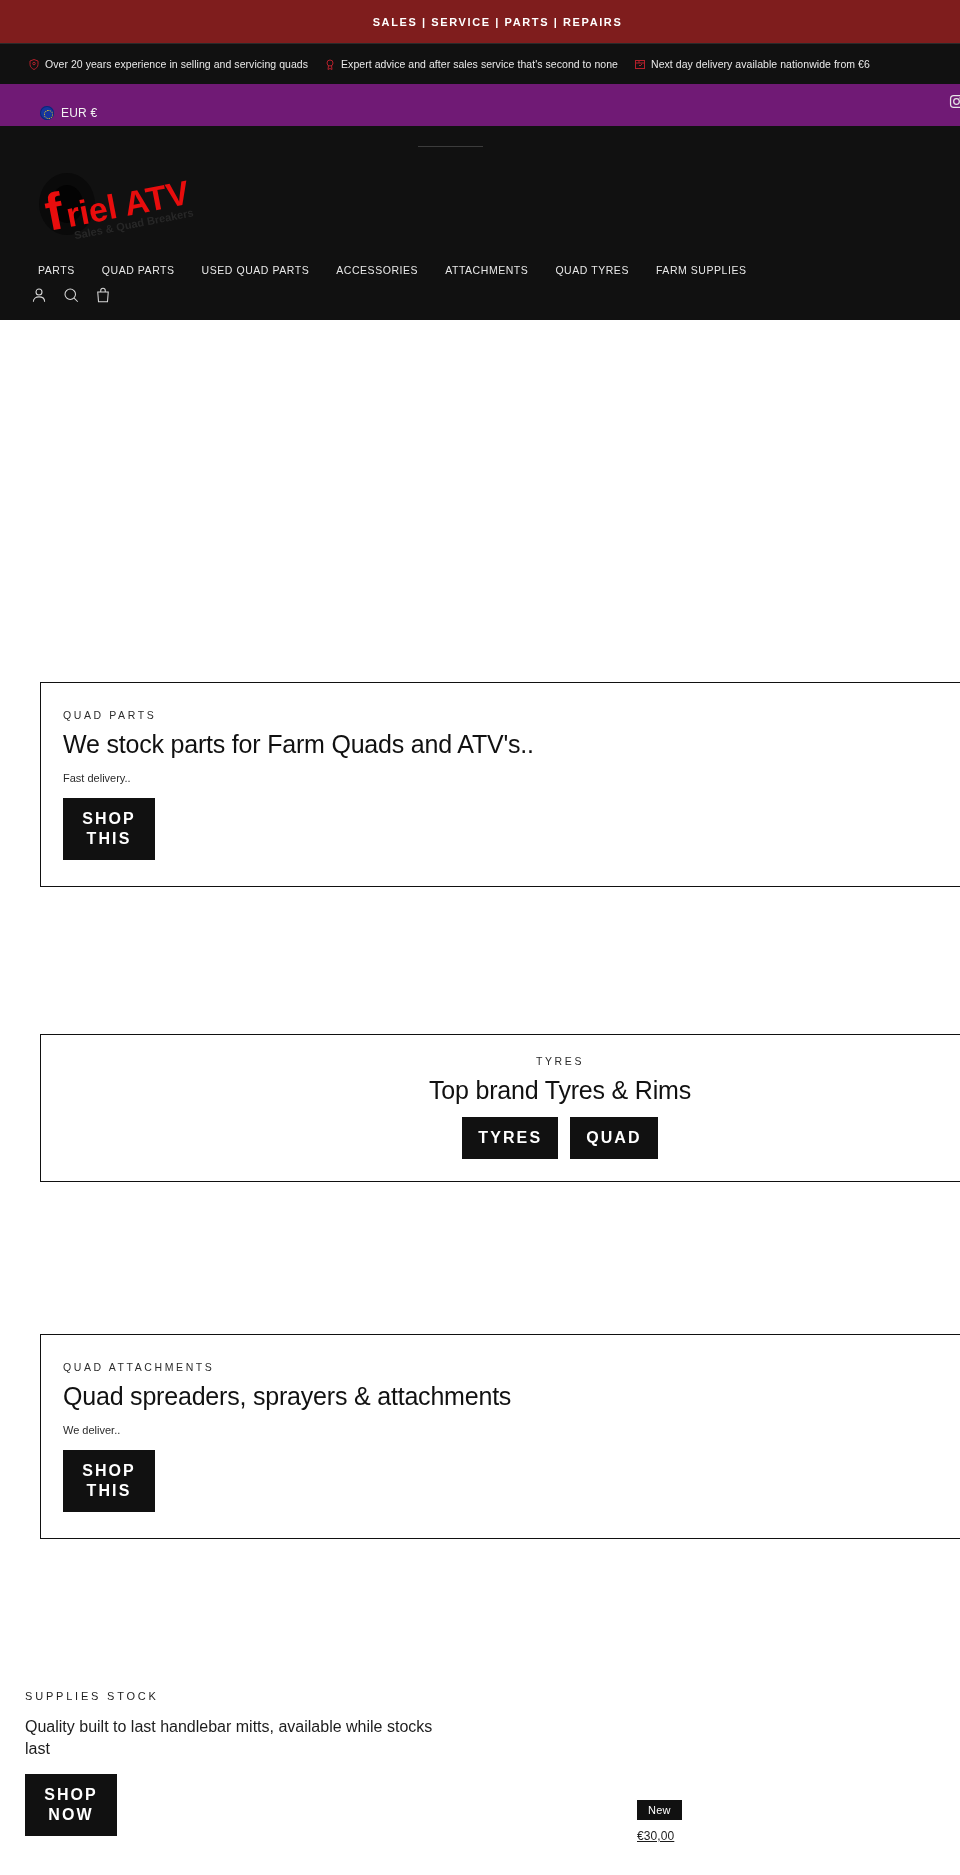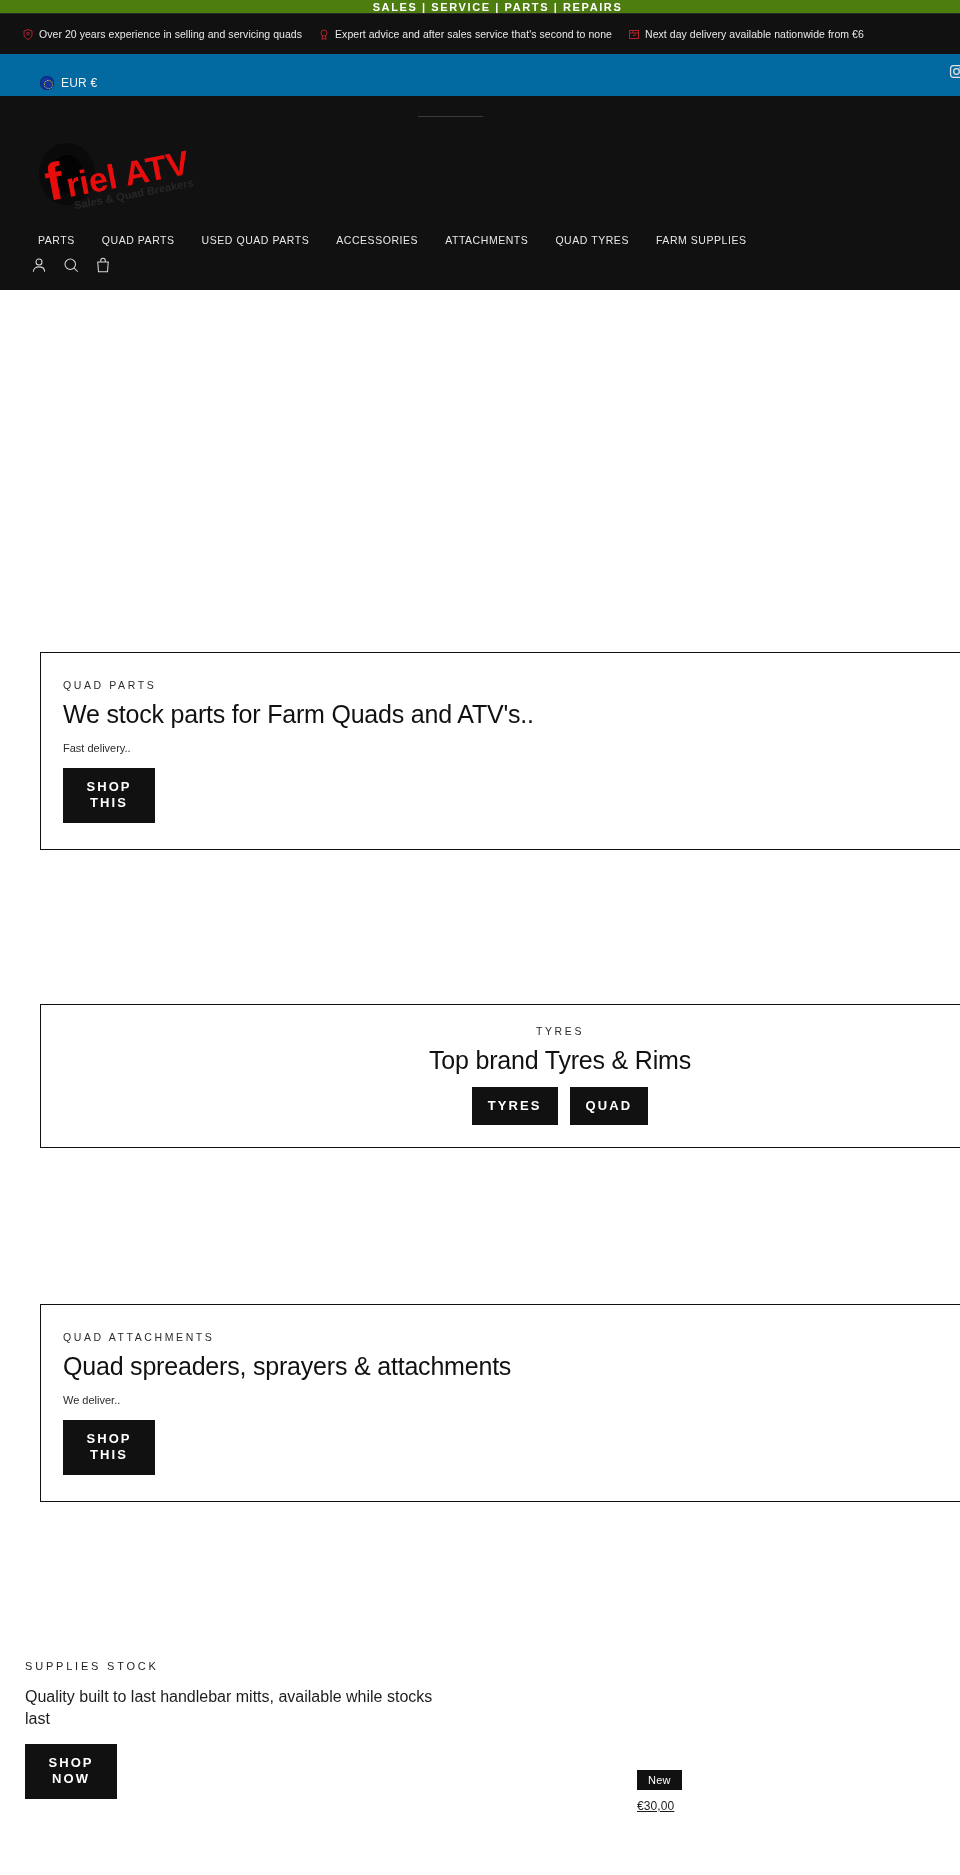--- a/index.html
+++ b/index.html
@@ -13,42 +13,42 @@
   }
   body {
     width: 960px;
     min-height: 1875px;
     position: relative;
     overflow-x: hidden;
   }
 
   
   .announce-bar {
-    background: #4d7c0f;
-    height: 14px;
+    background: #7f1d1d;
+    height: 44px;
     display: flex;
     align-items: center;
     justify-content: center;
     border-bottom: 1px solid #2a2a2a;
     padding-left: 35px;
   }
   .announce-bar-text {
     color: #ffffff;
     font-size: 11px;
     font-weight: 700;
     letter-spacing: 1.6px;
   }
 
   
   .usp-bar {
     background: #111111;
     height: 40px;
     display: flex;
     align-items: center;
-    padding-left: 22px;
+    padding-left: 28px;
     gap: 0px;
   }
   .usp-item {
     display: flex;
     align-items: center;
     gap: 5px;
     margin-right: 16px;
     white-space: nowrap;
   }
   .usp-icon {
@@ -63,21 +63,21 @@
   .usp-icon svg { display: block; }
   .usp-text {
     color: #e9e9e9;
     font-size: 10.5px;
     letter-spacing: 0.05px;
     line-height: 1;
   }
 
   
   .util-bar {
-    background: #0369a1;
+    background: #701a75;
     height: 42px;
     position: relative;
     display: flex;
     align-items: center;
   }
   .currency-select {
     position: absolute;
     left: 40px;
     top: 22px;
     display: flex;
@@ -214,21 +214,21 @@
     color: #2b2b2b;
     margin: 0 0 13px 0;
     line-height: 1.3;
   }
   .btn {
     display: inline-flex;
     align-items: center;
     justify-content: center;
     background: #111111;
     color: #ffffff;
-    font-size: 13px;
+    font-size: 16px;
     letter-spacing: 2.1px;
     font-weight: 700;
     text-align: center;
     padding: 12px 18px;
     cursor: pointer;
     border: none;
     line-height: 1.25;
     font-family: "Liberation Sans", sans-serif;
   }
   .btn.stacked {

